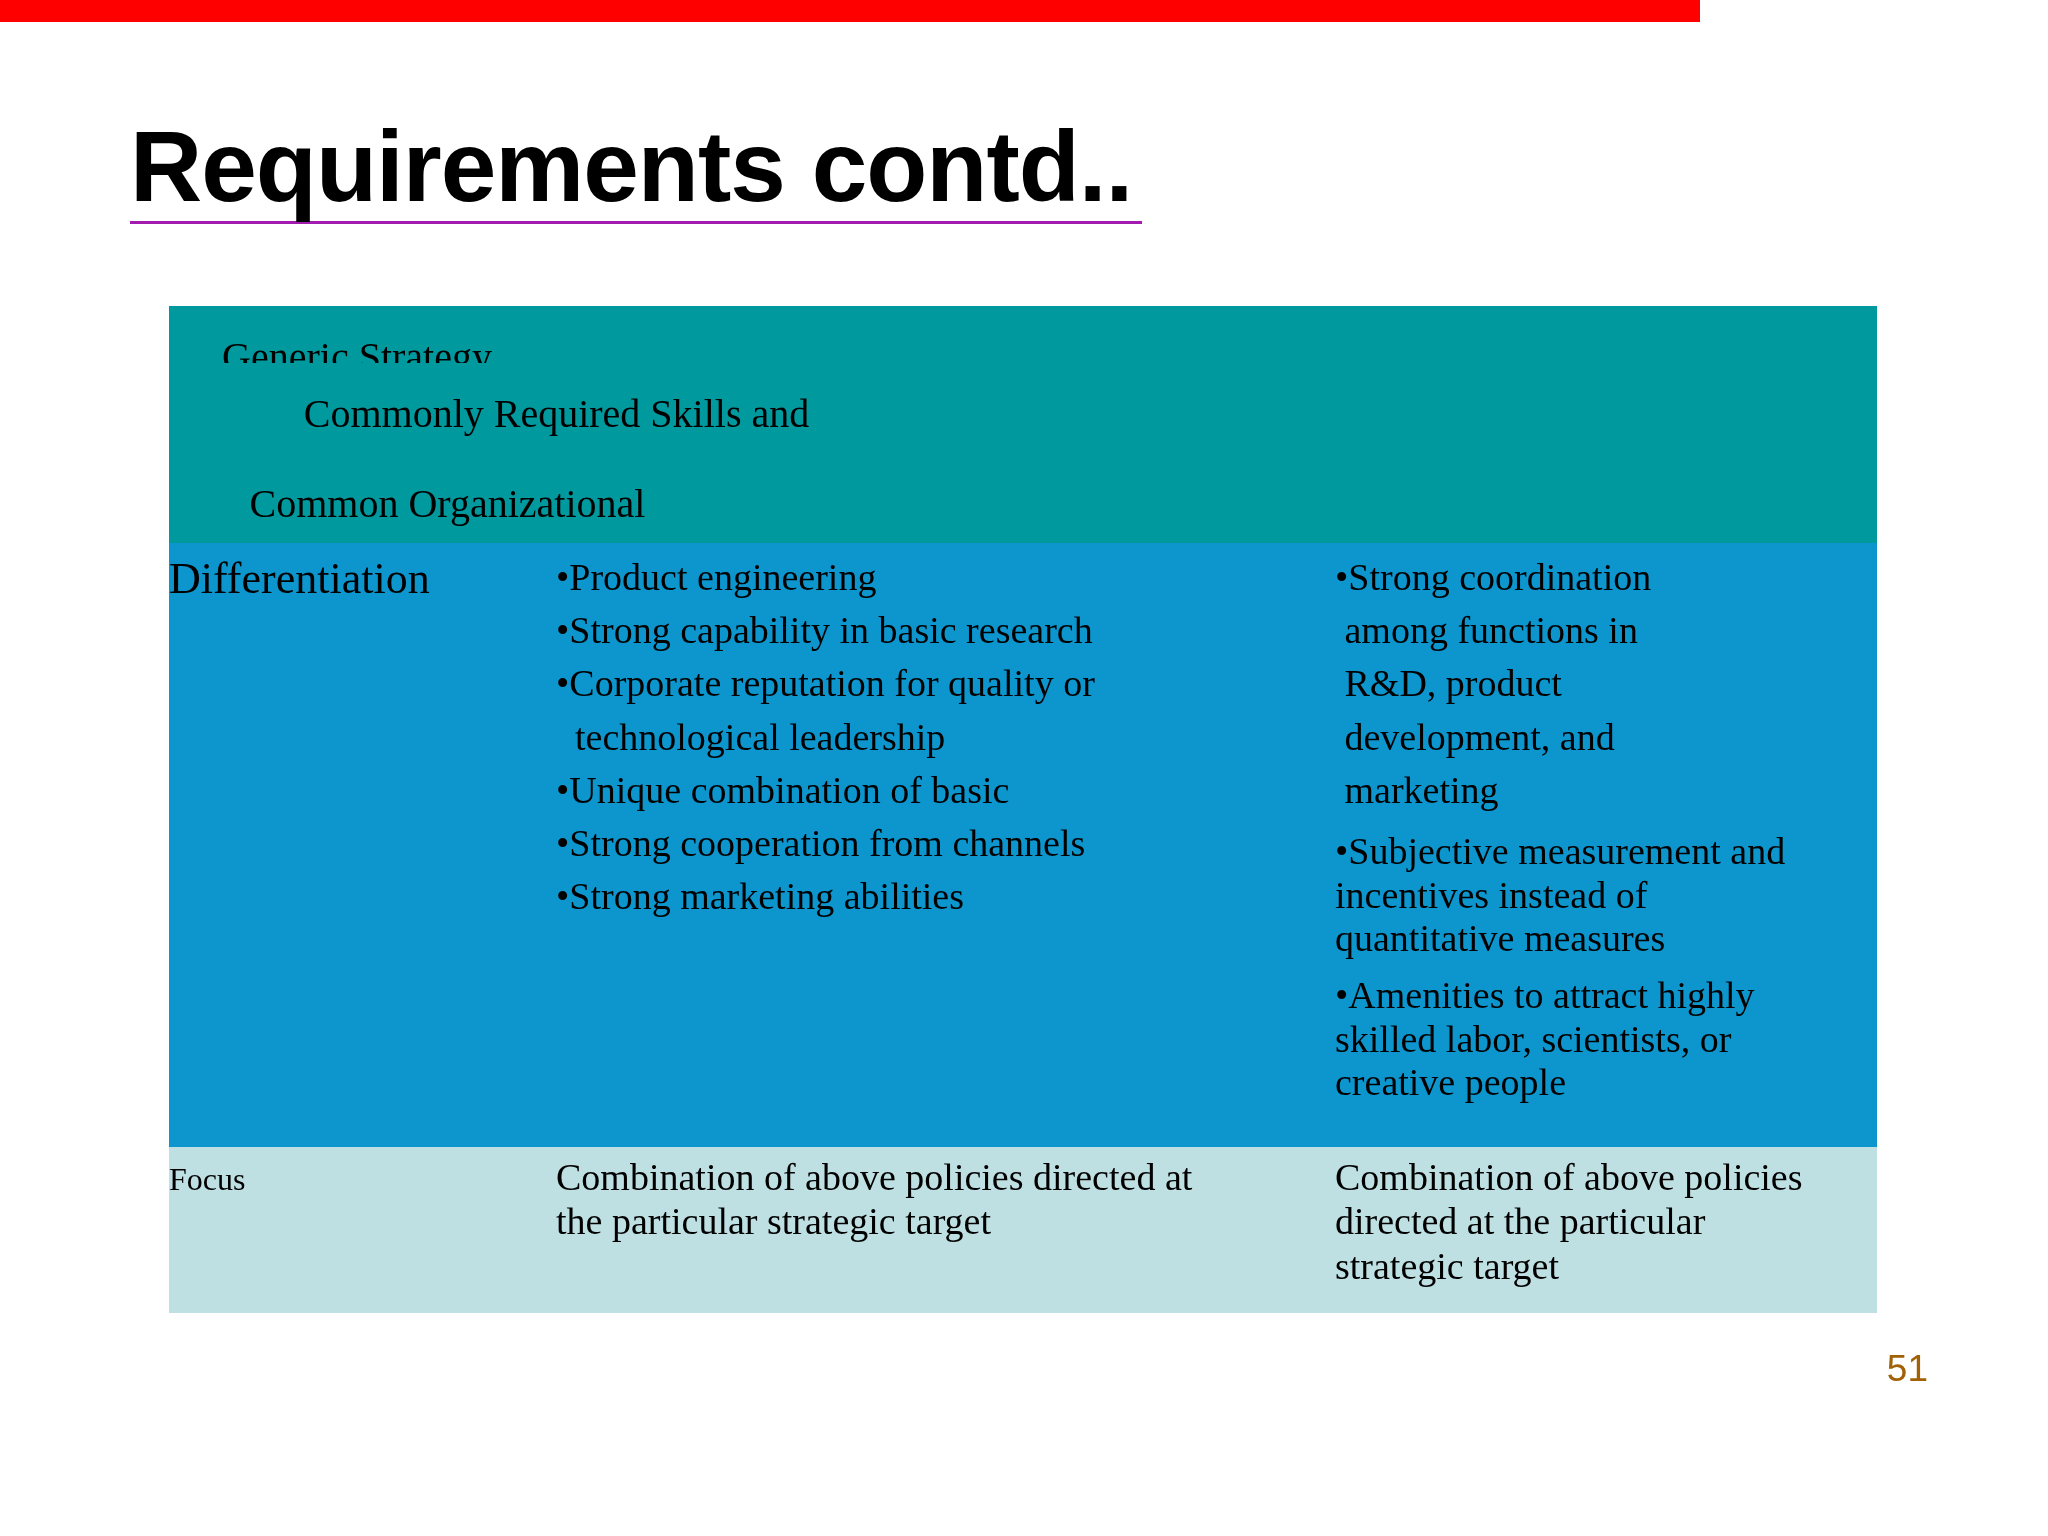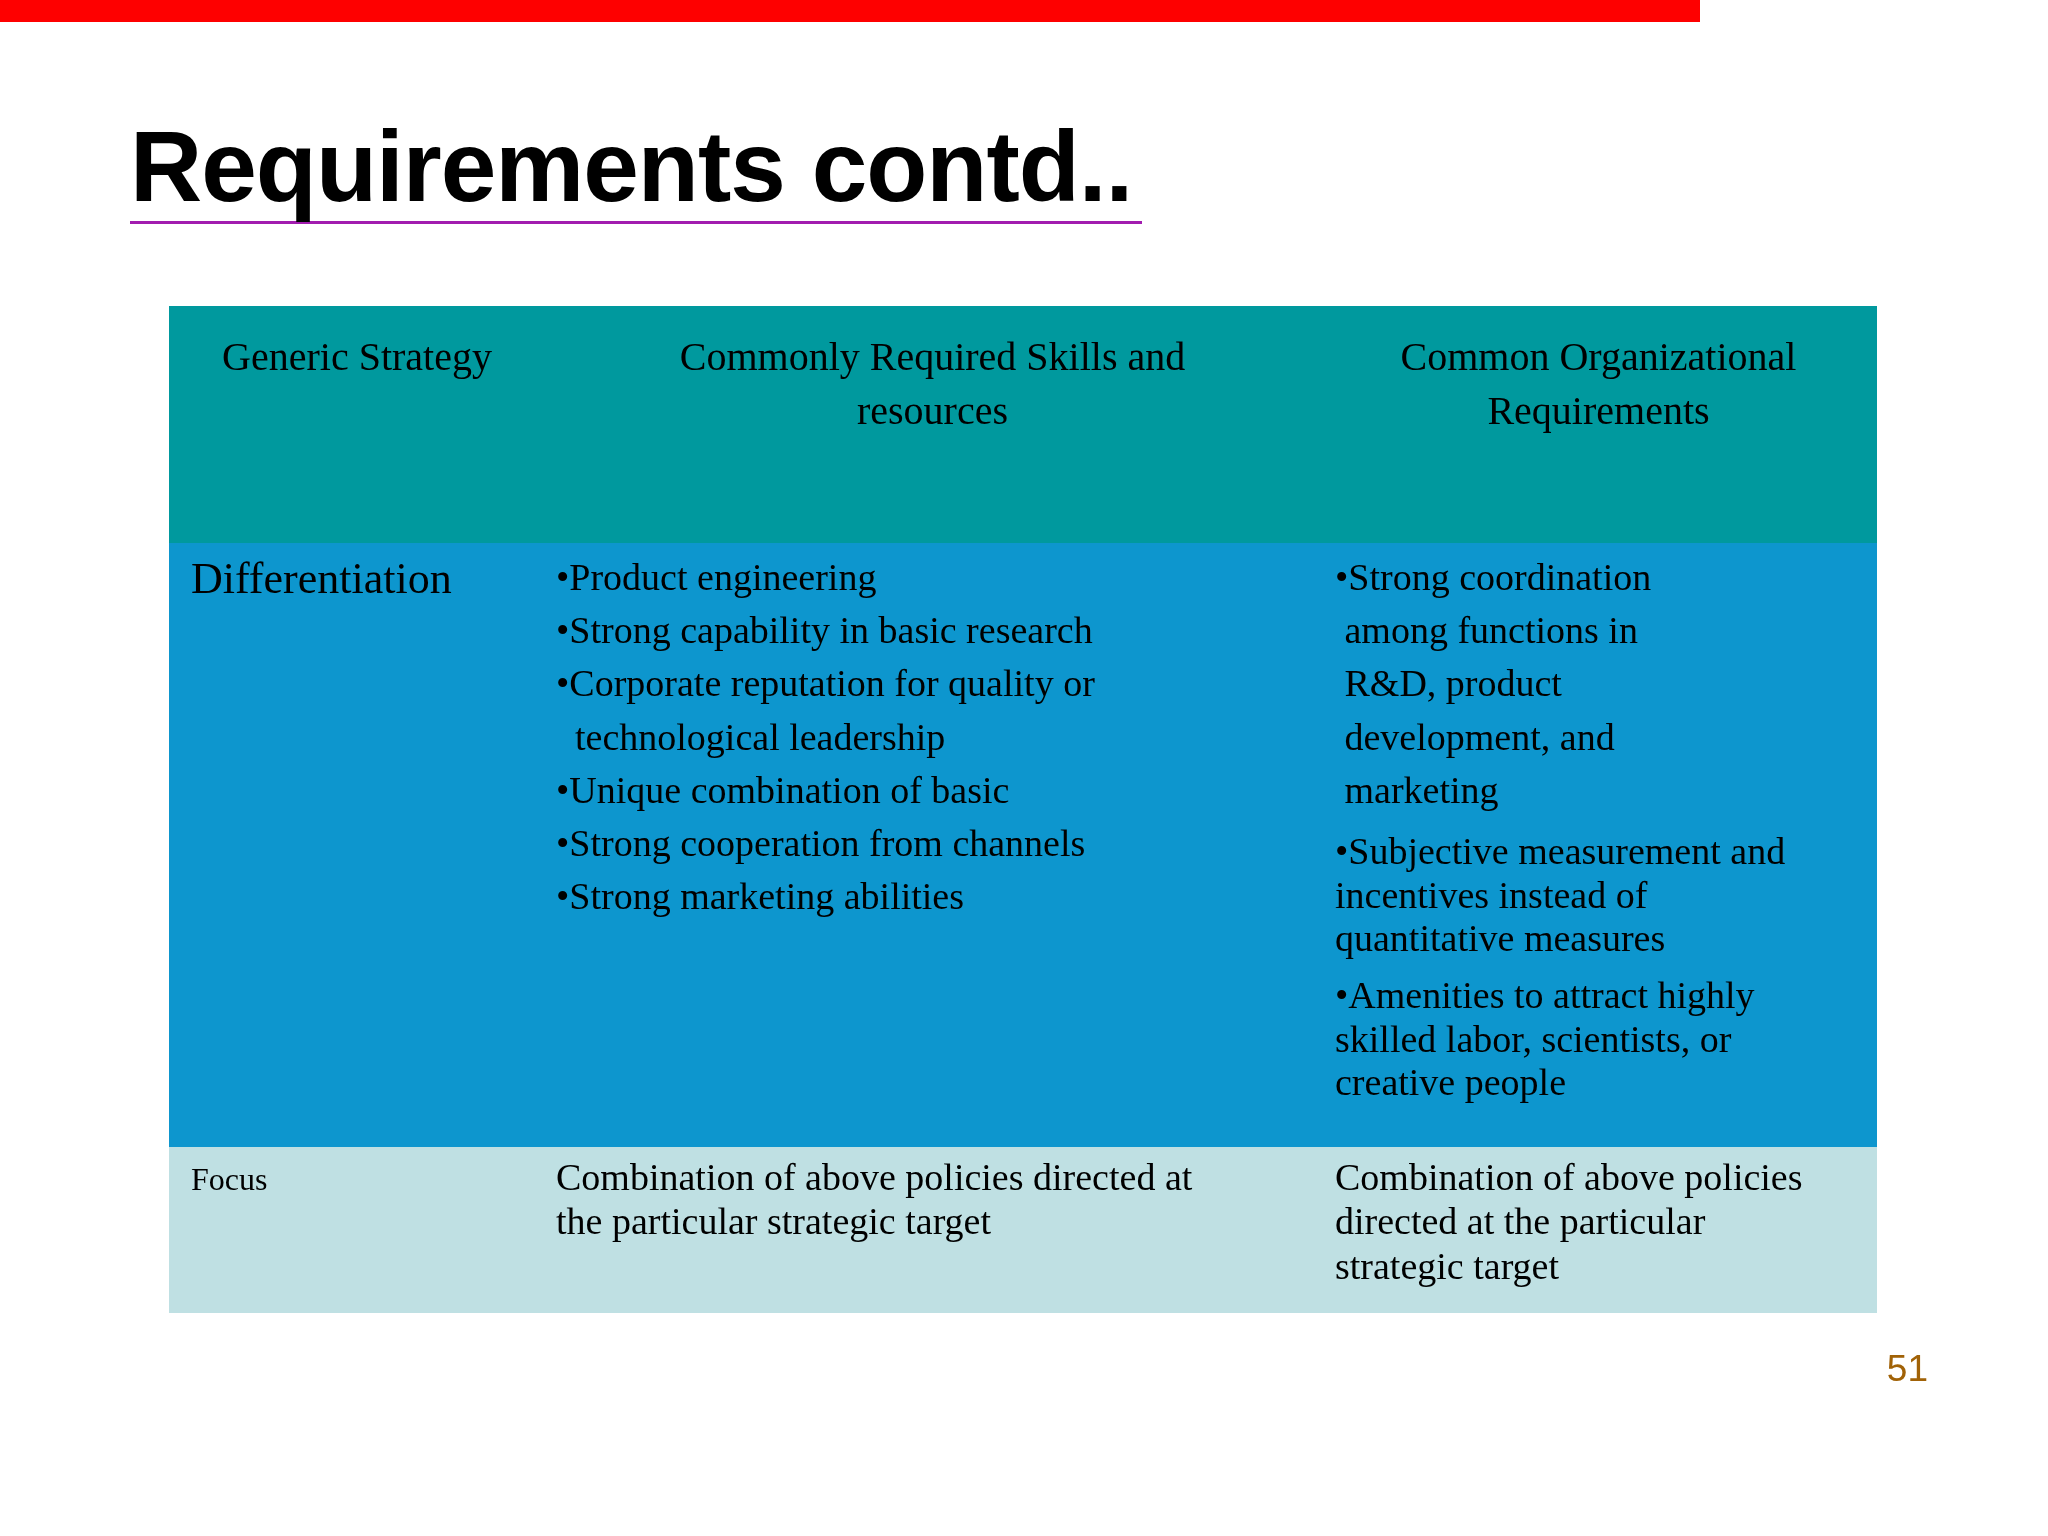--- a/index.html
+++ b/index.html
@@ -4,29 +4,29 @@
 <style>
   html,body{margin:0;padding:0;background:#fff;}
   .slide{position:relative;width:2048px;height:1536px;background:#fff;overflow:hidden;
          font-family:"Liberation Serif",serif;color:var(--text,#000);}
   .red-bar{position:absolute;left:0;top:0;width:1700px;height:22px;background:var(--red-bar,#fe0000);}
   .title{position:absolute;left:130px;top:116px;margin:0;
          font-family:"Liberation Sans",sans-serif;font-weight:bold;font-size:100px;line-height:1;letter-spacing:-1px;}
   .title-text{display:inline-block;border-bottom:3px solid #a21caf;padding-bottom:5px;padding-right:10px;}
   .table{position:absolute;left:169px;top:306px;width:1708px;height:1007px;}
   .row{display:flex;width:100%;}
-  .r-header{height:237px;background:var(--header-bg,#00999e);}
+  .r-header{height:237px;background:var(--header-bg,#00999e);flex-direction:column;}
   .r-diff{height:604px;background:var(--diff-bg,#0d96ce);}
   .r-focus{height:166px;background:var(--focus-bg,#bfe0e3);}
   .cell{box-sizing:border-box;overflow:hidden;white-space:pre-wrap;}
   .c1{width:376px;}
   .c2{width:775px;}
   .c3{width:557px;}
   .hc{font-size:40px;line-height:1.35;text-align:center;padding-top:24px;}
-  .strat{padding-left:22px;padding-top:10px;}
+  .strat{padding-top:10px;}
   .s-diff{font-size:44px;}
   .s-focus{font-size:32px;padding-top:14px;}
   .body{font-size:38px;padding-top:8px;}
   .c2.body{padding-left:11px;padding-right:20px;}
   .c3.body{padding-left:15px;padding-right:28px;}
   .b2{margin:0;line-height:1.4;}
   .b3{margin:0;line-height:1.15;}
   .b3:first-child{line-height:1.4;}
   .b3 + .b3{margin-top:13px;}
   .fb{line-height:1.17;}

